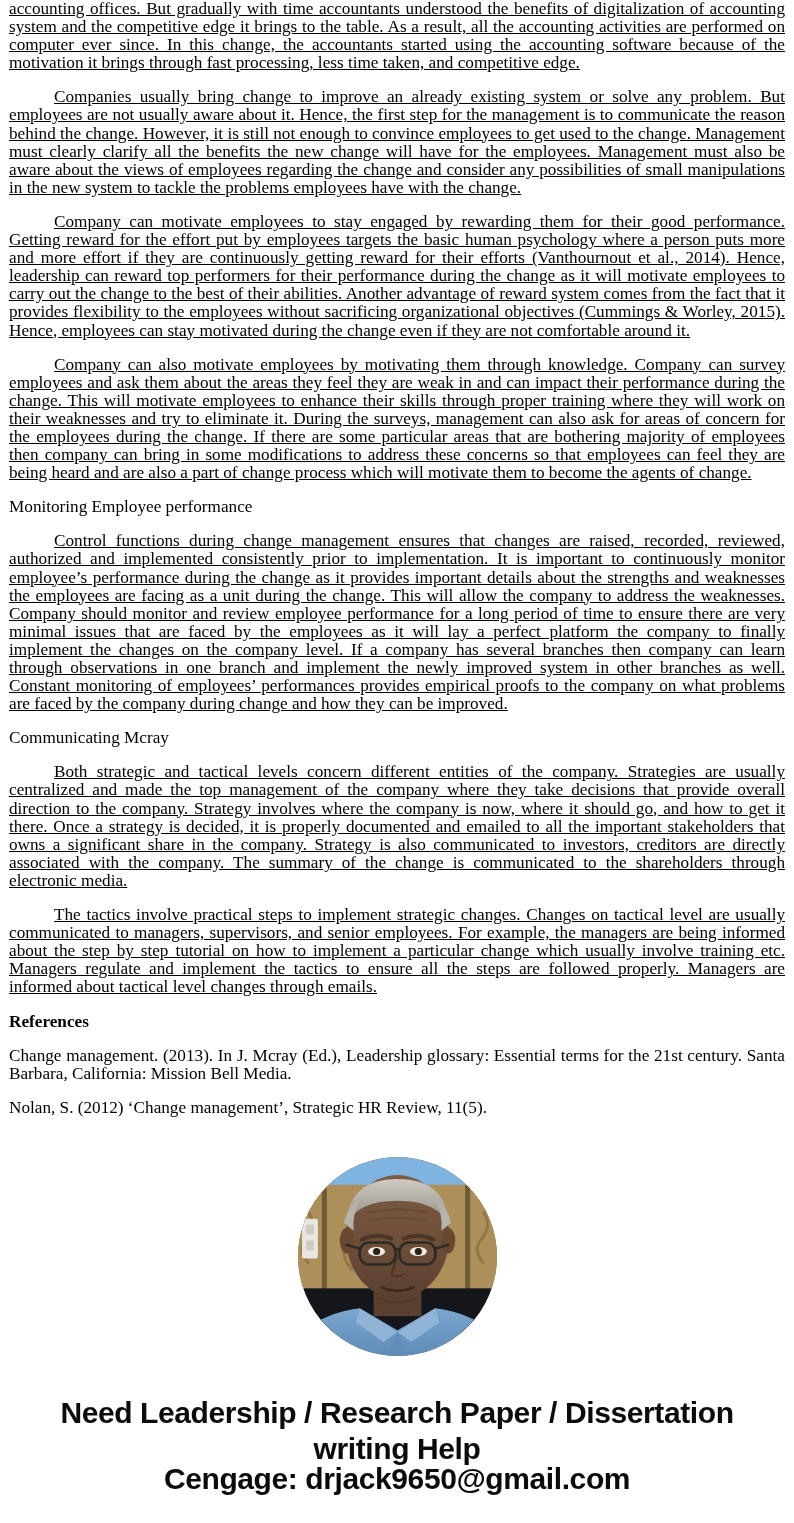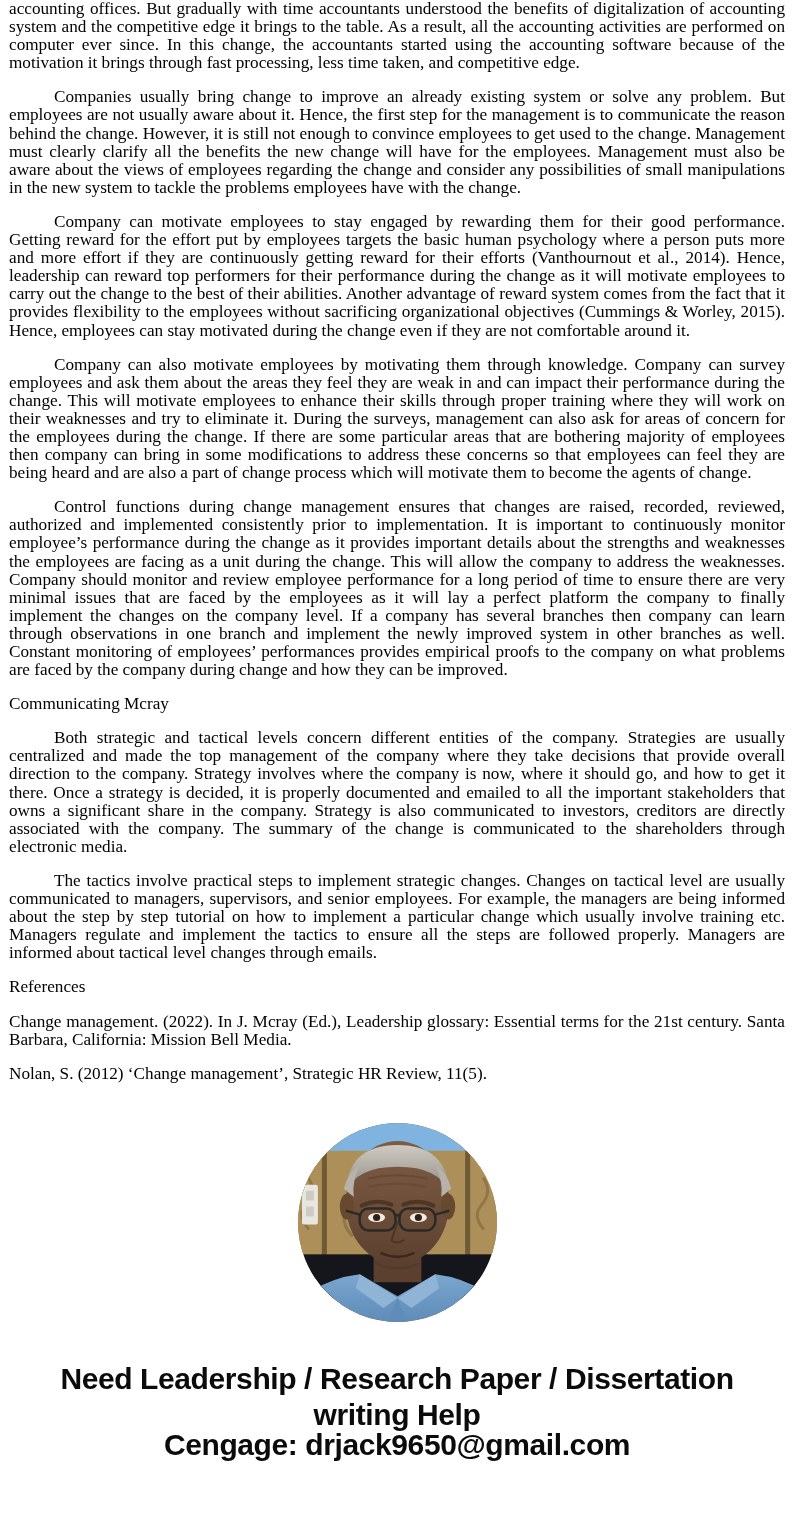--- a/index.html
+++ b/index.html
@@ -24,40 +24,41 @@
 
   
   .para {
     font-size: 17.2px;
     line-height: 18.1px;
     text-align: justify;
     text-justify: inter-word;
     margin: 0 0 16px 0;
     text-indent: 45px;
     hyphens: none;
+    text-decoration: underline;
   }
   .para.first {
     text-indent: 0;
     margin-top: 0;
   }
   .heading {
     font-size: 17.2px;
     line-height: 18.1px;
     text-align: left;
     text-indent: 0;
     margin: 0 0 16px 0;
     font-weight: normal;
   }
   .ref-head {
     font-size: 17.2px;
     line-height: 18.1px;
     text-indent: 0;
     text-align: left;
     margin: 0 0 16px 0;
-    font-weight: normal;
+    font-weight: bold;
   }
   .ref {
     font-size: 17.2px;
     line-height: 18.1px;
     text-indent: 0;
     text-align: justify;
     margin: 0 0 16px 0;
   }
 
   
@@ -97,28 +98,29 @@
 </head>
 <body>
 
 <div class="page">
 
   <p class="para first">accounting offices. But gradually with time accountants understood the benefits of digitalization of accounting system and the competitive edge it brings to the table. As a result, all the accounting activities are performed on computer ever since. In this change, the accountants started using the accounting software because of the motivation it brings through fast processing, less time taken, and competitive edge.</p>
   <p class="para">Companies usually bring change to improve an already existing system or solve any problem. But employees are not usually aware about it. Hence, the first step for the management is to communicate the reason behind the change. However, it is still not enough to convince employees to get used to the change. Management must clearly clarify all the benefits the new change will have for the employees. Management must also be aware about the views of employees regarding the change and consider any possibilities of small manipulations in the new system to tackle the problems employees have with the change.</p>
   <p class="para">Company can motivate employees to stay engaged by rewarding them for their good performance. Getting reward for the effort put by employees targets the basic human psychology where a person puts more and more effort if they are continuously getting reward for their efforts (Vanthournout et al., 2014). Hence, leadership can reward top performers for their performance during the change as it will motivate employees to carry out the change to the best of their abilities. Another advantage of reward system comes from the fact that it provides flexibility to the employees without sacrificing organizational objectives (Cummings &amp; Worley, 2015). Hence, employees can stay motivated during the change even if they are not comfortable around it.</p>
   <p class="para">Company can also motivate employees by motivating them through knowledge. Company can survey employees and ask them about the areas they feel they are weak in and can impact their performance during the change. This will motivate employees to enhance their skills through proper training where they will work on their weaknesses and try to eliminate it. During the surveys, management can also ask for areas of concern for the employees during the change. If there are some particular areas that are bothering majority of employees then company can bring in some modifications to address these concerns so that employees can feel they are being heard and are also a part of change process which will motivate them to become the agents of change.</p>
 
+  <p class="heading">Monitoring Employee performance</p>
   <p class="para">Control functions during change management ensures that changes are raised, recorded, reviewed, authorized and implemented consistently prior to implementation. It is important to continuously monitor employee’s performance during the change as it provides important details about the strengths and weaknesses the employees are facing as a unit during the change. This will allow the company to address the weaknesses. Company should monitor and review employee performance for a long period of time to ensure there are very minimal issues that are faced by the employees as it will lay a perfect platform the company to finally implement the changes on the company level. If a company has several branches then company can learn through observations in one branch and implement the newly improved system in other branches as well. Constant monitoring of employees’ performances provides empirical proofs to the company on what problems are faced by the company during change and how they can be improved.</p>
 
   <p class="heading">Communicating Mcray</p>
   <p class="para">Both strategic and tactical levels concern different entities of the company. Strategies are usually centralized and made the top management of the company where they take decisions that provide overall direction to the company. Strategy involves where the company is now, where it should go, and how to get it there. Once a strategy is decided, it is properly documented and emailed to all the important stakeholders that owns a significant share in the company. Strategy is also communicated to investors, creditors are directly associated with the company. The summary of the change is communicated to the shareholders through electronic media.</p>
   <p class="para">The tactics involve practical steps to implement strategic changes. Changes on tactical level are usually communicated to managers, supervisors, and senior employees. For example, the managers are being informed about the step by step tutorial on how to implement a particular change which usually involve training etc. Managers regulate and implement the tactics to ensure all the steps are followed properly. Managers are informed about tactical level changes through emails.</p>
 
   <p class="ref-head">References</p>
-  <p class="ref">Change management. (2022). In J. Mcray (Ed.), Leadership glossary: Essential terms for the 21st century. Santa Barbara, California: Mission Bell Media.</p>
+  <p class="ref">Change management. (2013). In J. Mcray (Ed.), Leadership glossary: Essential terms for the 21st century. Santa Barbara, California: Mission Bell Media.</p>
   <p class="ref">Nolan, S. (2012) ‘Change management’, Strategic HR Review, 11(5).</p>
 
   <div class="photo-wrap">
     <div class="avatar">
       <svg viewBox="0 0 200 200" xmlns="http://www.w3.org/2000/svg">
         <defs>
           <clipPath id="circ">
               <circle cx="100" cy="100" r="100"></circle>
             </clipPath>
           <linearGradient id="skinG" x1="0" y1="0" x2="0" y2="1">

